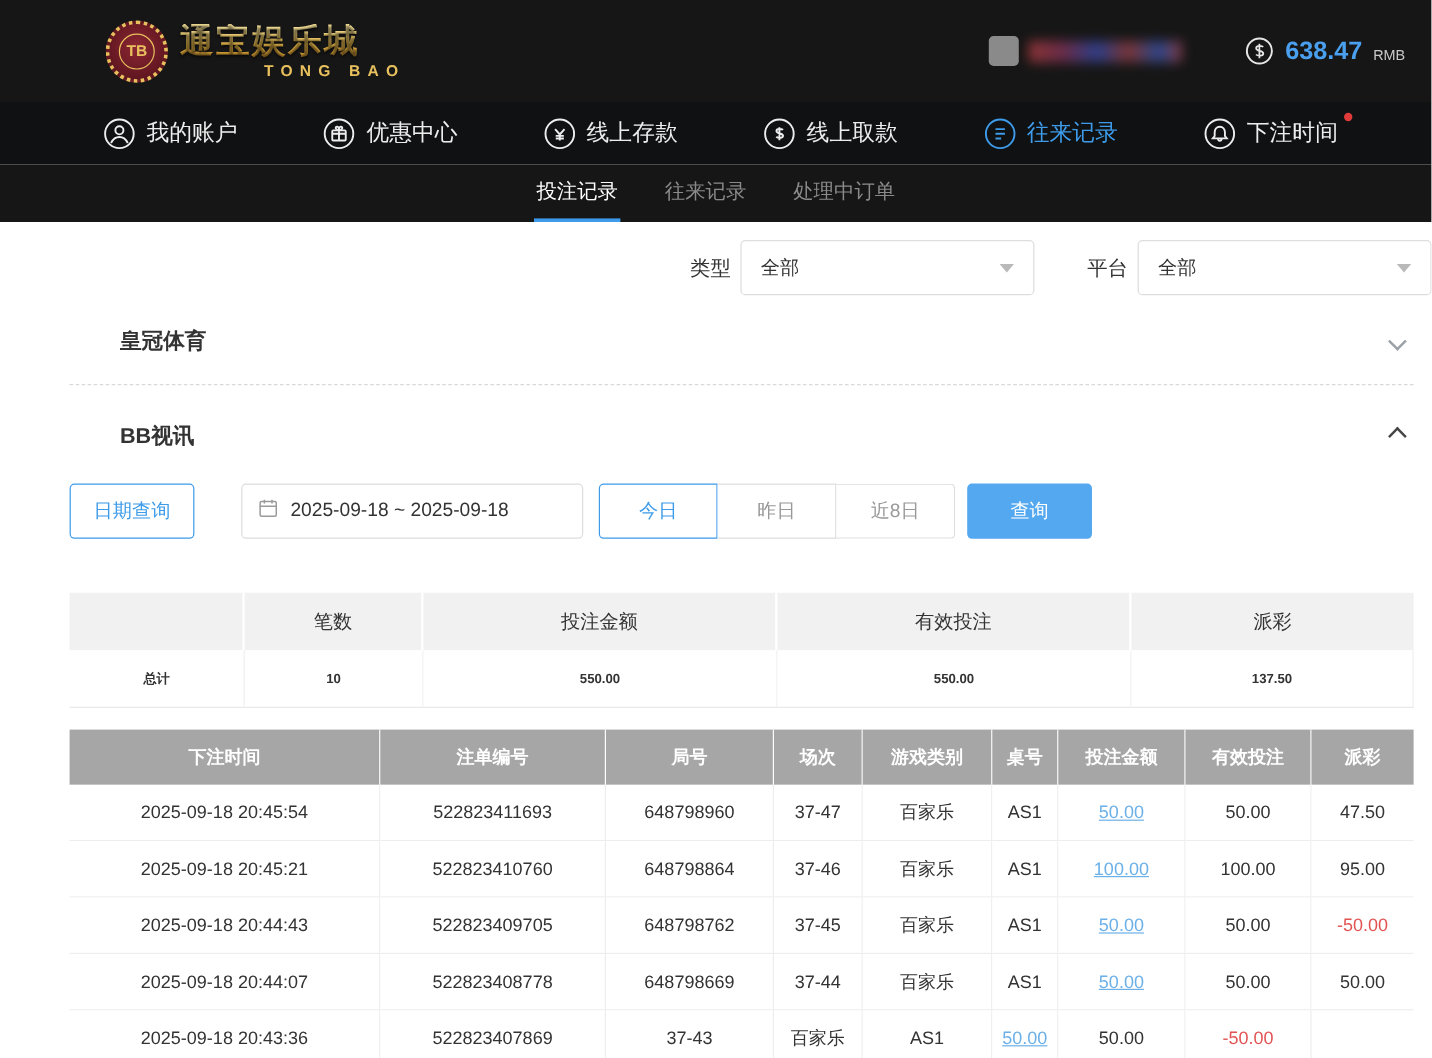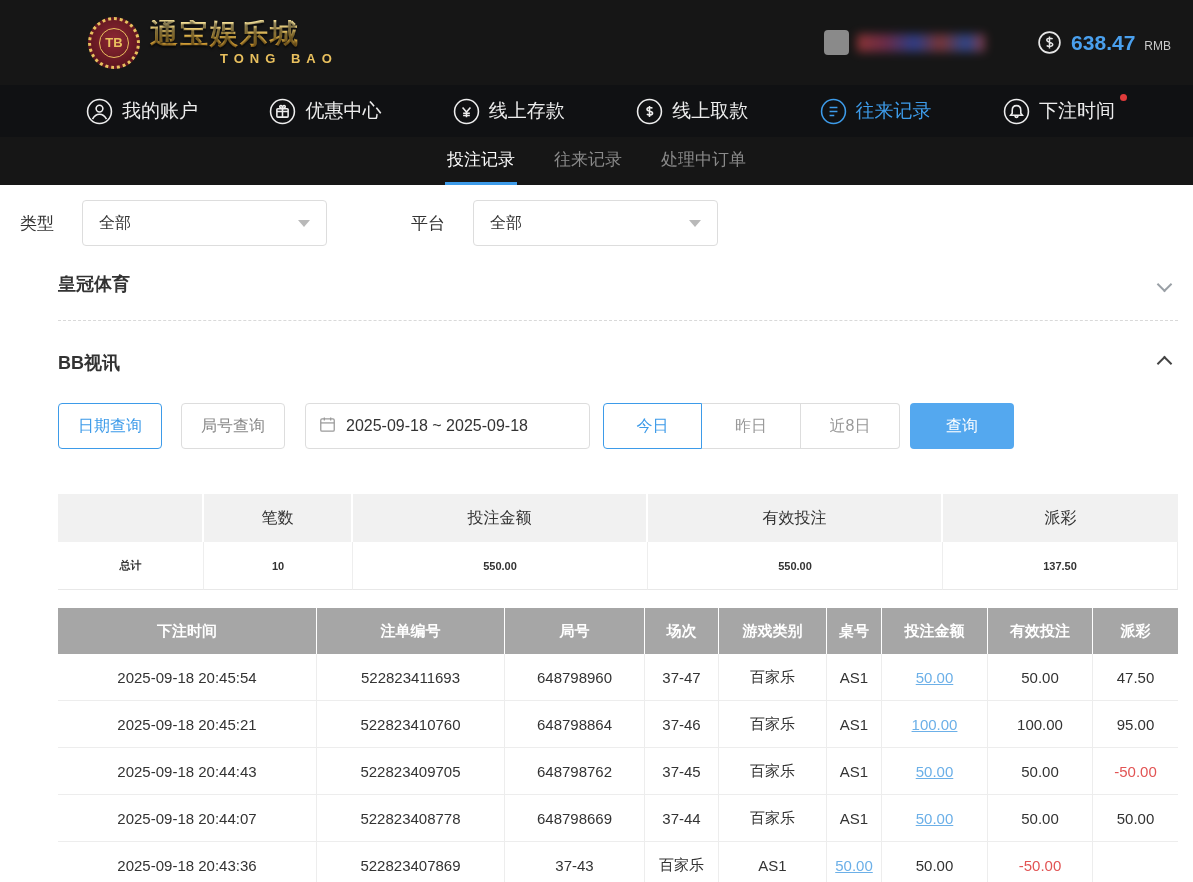--- a/index.html
+++ b/index.html
@@ -43,35 +43,35 @@
   .nav-item.active { color:var(--accent); }
   .badge-dot { position:absolute; right:-12px; top:-4px; width:7px; height:7px; border-radius:50%; background:#e03b3b; }
 
   
   .sub-nav { height:48px; background:#161616; display:flex; justify-content:center; gap:35px; }
   .sub-tab { font-size:17px; color:#8a8a8a; display:flex; align-items:center; height:100%;
              border-bottom:3px solid transparent; cursor:pointer; padding:0 2px; }
   .sub-tab.active { color:#fff; border-bottom-color:var(--accent); }
 
   
-  .filter-row { margin-top:15px; display:flex; justify-content:flex-start; align-items:center; gap:28px;padding-left:20px; }
+  .filter-row { margin-top:15px; display:flex; justify-content:flex-end; align-items:center; gap:8px; }
   .filter-label { font-size:17px; color:#333; }
   .select-box { width:245px; height:46px; border:1px solid #ddd; border-radius:4px;
                 display:flex; align-items:center; justify-content:space-between;
                 padding:0 16px; font-size:16px; color:#333; cursor:pointer; background:#fff; }
   .caret-down { width:0; height:0; border-left:6px solid transparent; border-right:6px solid transparent;
                 border-top:7px solid #b9b9b9; }
   .filter-gap { width:28px; }
 
   
   .content { width:1120px; margin-left:58px; }
   .section-header { display:flex; align-items:center; justify-content:space-between; cursor:pointer; }
   .section-header.first { padding:26px 0 24px; border-bottom:1px dashed #d9d9d9; }
   .section-header.second { padding:30px 0 0; }
-  .section-title { font-size:18px; font-weight:bold; color:#333; }
+  .section-title { font-size:18px; font-weight:bold; color:#333;margin-left:42px; }
   .chev { width:11px; height:11px; border-right:2px solid #9aa0a6; border-bottom:2px solid #9aa0a6; margin-right:8px; }
   .chev.down { transform:rotate(45deg); }
   .chev.up { transform:rotate(-135deg); border-color:#444; }
 
   
   .query-bar { margin-top:28px; display:flex; align-items:center; }
   .btn { height:46px; border-radius:4px; font-size:16px; display:flex; align-items:center;
          justify-content:center; cursor:pointer; background:#fff; }
   .btn-outline-blue { width:104px; border:1px solid var(--accent); color:var(--accent); }
   .btn-outline-gray { width:104px; border:1px solid #ddd; color:#888; }
@@ -226,21 +226,20 @@
     <span class="chev down"></span>
   </div>
 
   <div class="section-header second">
     <span class="section-title">BB视讯</span>
     <span class="chev up"></span>
   </div>
 
   <div class="query-bar">
     <div class="btn btn-outline-blue" style="margin-right:19px;">日期查询</div>
-    <div class="btn btn-outline-gray">局号查询</div>
     <div class="date-box">
       <span class="cal-icon">
         <svg viewBox="0 0 24 24" width="19" height="19">
             <rect x="3.5" y="5" width="17" height="15.5" rx="1.6"></rect>
             <line x1="3.5" y1="10" x2="20.5" y2="10"></line>
             <line x1="8" y1="3" x2="8" y2="7"></line>
             <line x1="16" y1="3" x2="16" y2="7"></line>
           </svg>
       </span>
       <span>2025-09-18 ~ 2025-09-18</span>

